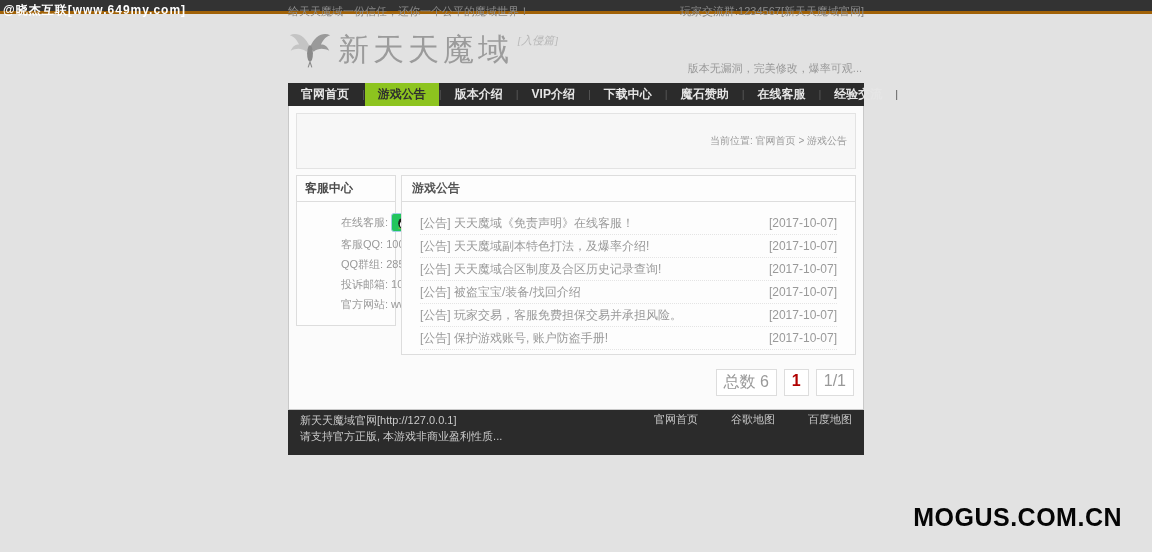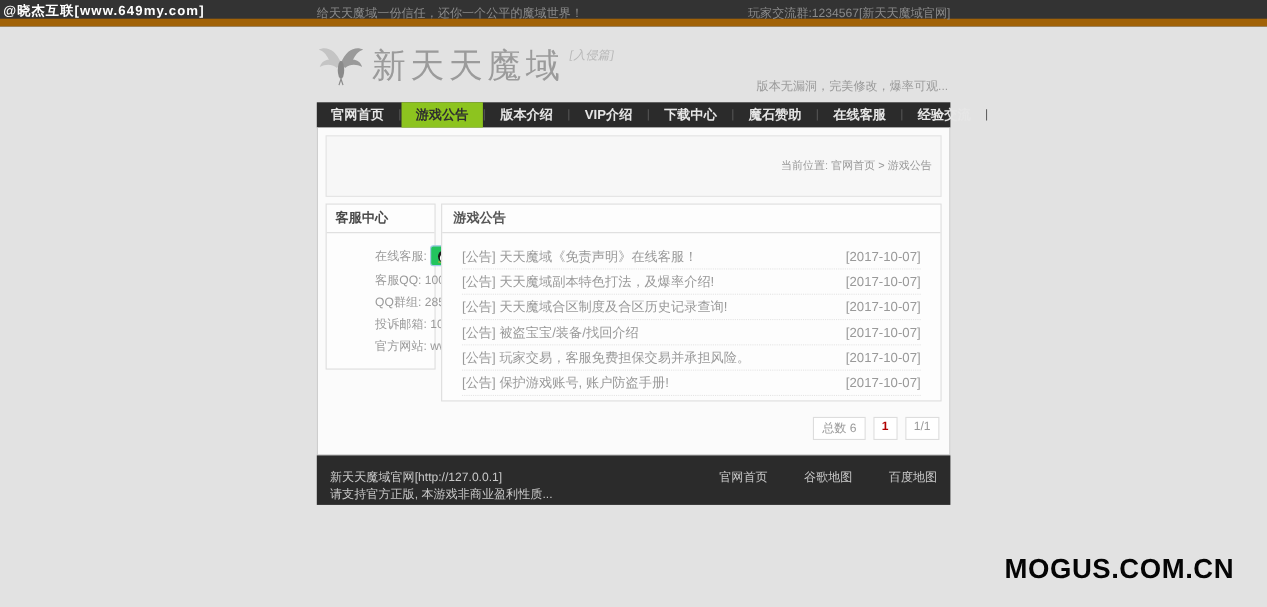--- a/index.html
+++ b/index.html
@@ -4,21 +4,21 @@
 <style>
   * { margin:0; padding:0; box-sizing:border-box; }
   html,body { width:1152px; height:552px; }
   body {
     background:#e2e2e2;
     font-family:"Liberation Sans","DejaVu Sans",sans-serif;
     position:relative;
     overflow:hidden;
   }
   
-  .topbar { height:24px; background:#333333; position:relative; border-bottom:7px solid #a16207; }
+  .topbar { height:14px; background:#333333; position:relative; border-bottom:3px solid #a16207; }
   .topbar-left {
     position:absolute; left:3px; top:2px;
     color:#ffffff; font-size:12px; font-weight:bold; letter-spacing:1px;
   }
   .topbar-center {
     position:absolute; left:288px; top:4px;
     color:#8a8a8a; font-size:11px;
   }
   .topbar-right {
     position:absolute; right:288px; top:4px;
@@ -79,28 +79,28 @@
   .ann-row {
     display:flex; justify-content:space-between; align-items:center;
     font-size:12px; color:#999999;
     padding:4px 0; border-bottom:1px dotted #e4e4e4; line-height:14px;
   }
   .ann-title { cursor:pointer; }
   .ann-date { white-space:nowrap; margin-left:24px; }
   
   .pagination { display:flex; justify-content:flex-end; gap:7px; margin:14px 2px 6px 0; }
   .page-box {
-    font-size:11px; border:1px solid #dddddd; background:#ffffff;
+    font-size:16px; border:1px solid #dddddd; background:#ffffff;
     padding:2px 7px; color:#999999; cursor:pointer;
   }
   .page-box.current { color:#b00000; font-weight:bold; }
   
   .footer {
     background:#2b2b2b; color:#c9c9c9; font-size:11px;
-    padding:12px 12px 8px 12px; display:flex; justify-content:space-between; height:45px;
+    padding:2px 12px 8px 12px; display:flex; justify-content:space-between; height:45px;
   }
   .footer-left div { line-height:16px; }
   .footer-right { text-align:right; }
   .footer-links span { margin-left:30px; cursor:pointer; }
   .back-top { line-height:16px; cursor:pointer; }
   
   .watermark {
     position:absolute; right:30px; bottom:20px;
     font-size:25px; font-weight:bold; color:#050505; letter-spacing:0.5px;
   }

